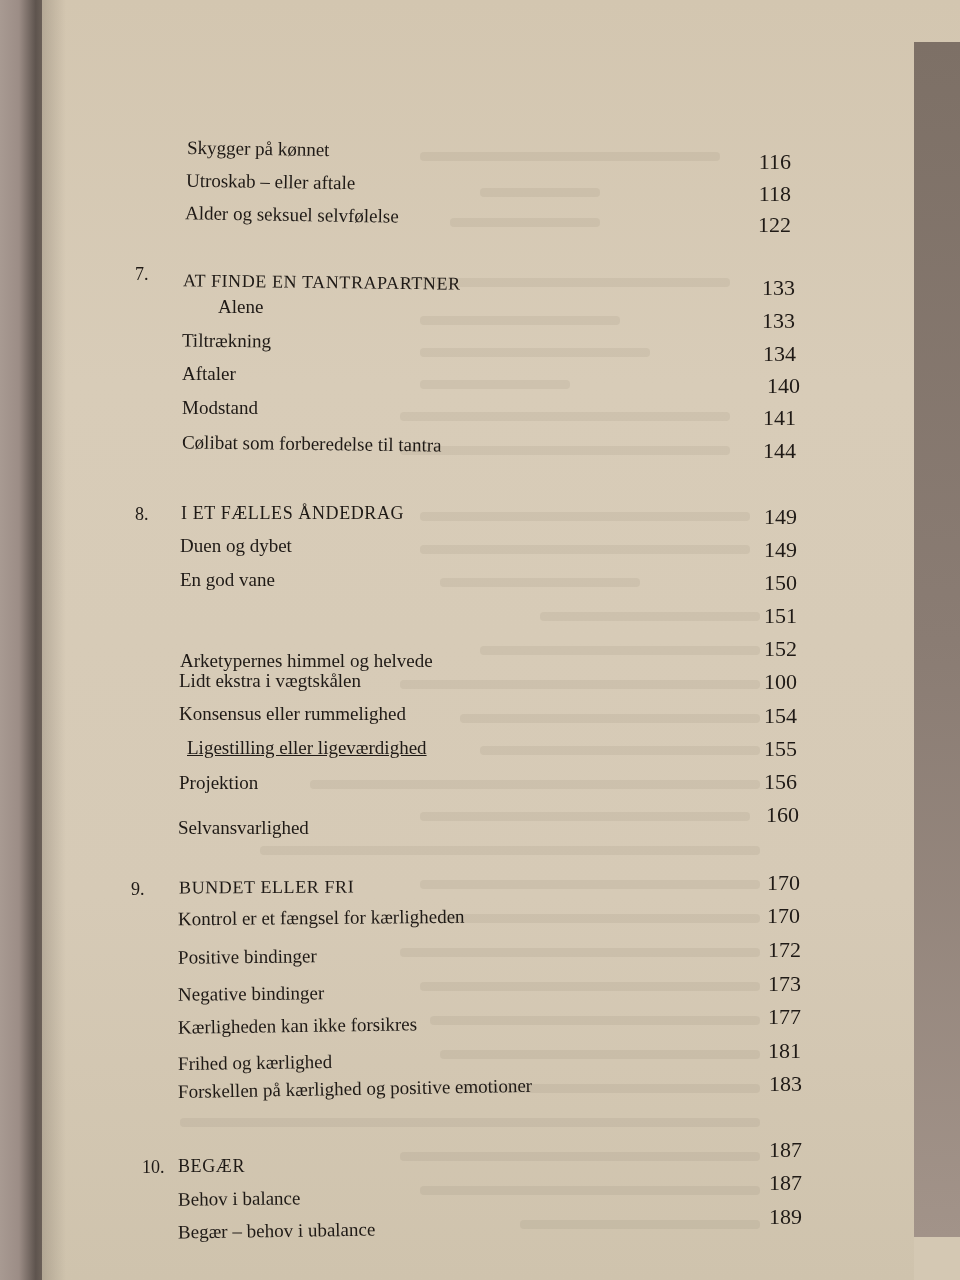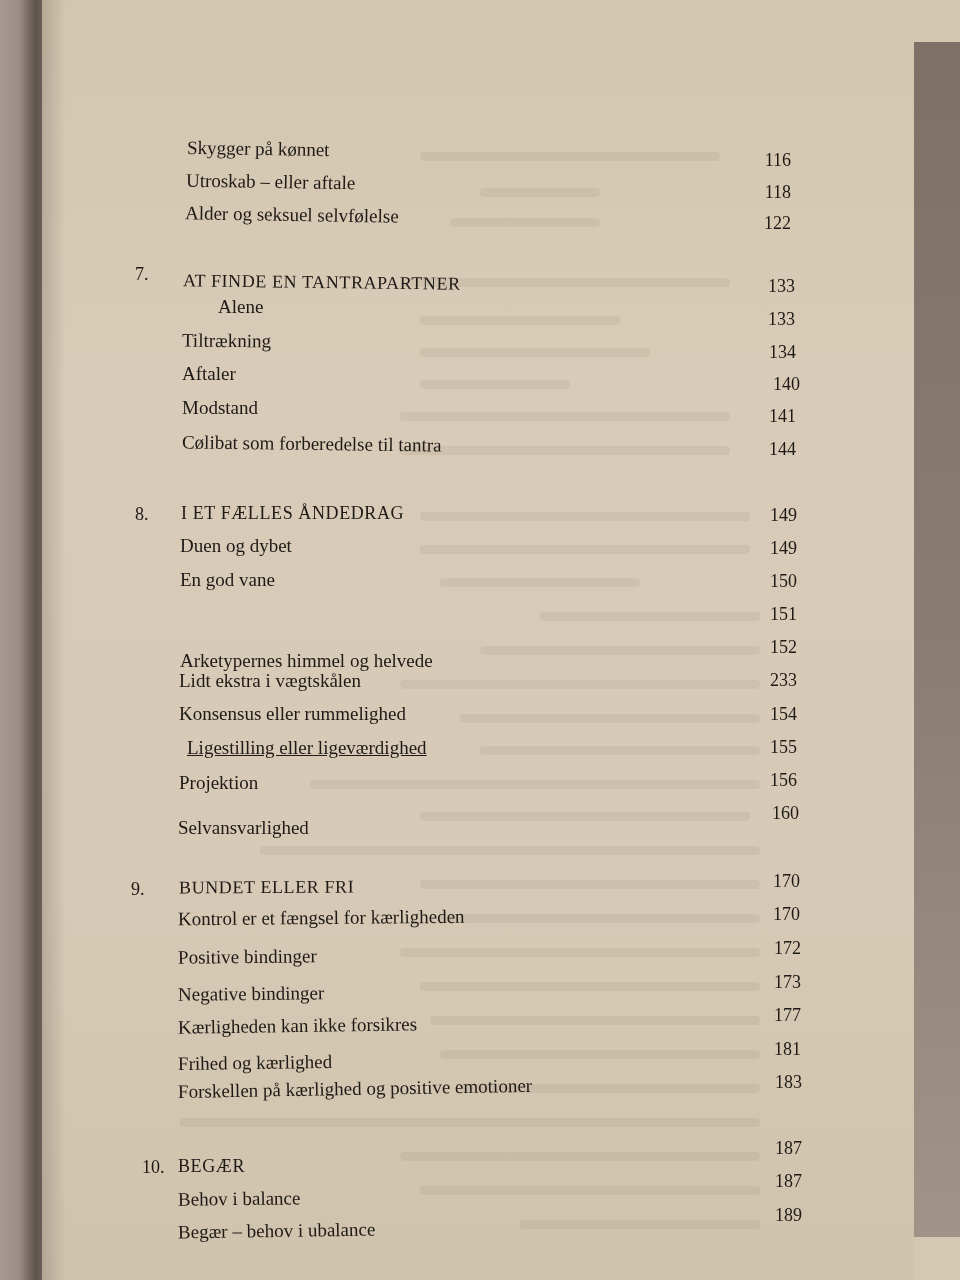--- a/index.html
+++ b/index.html
@@ -55,21 +55,21 @@
       color: #1f1a16;
     }
     .entry {
       position: absolute;
       font-size: 19px;
       white-space: nowrap;
       line-height: 1;
     }
     .num {
       position: absolute;
-      font-size: 18px;
+      font-size: 22px;
       white-space: nowrap;
       line-height: 1;
       text-align: right;
       width: 50px;
     }
     .ch-num {
       position: absolute;
       font-size: 18px;
       line-height: 1;
     }
@@ -157,21 +157,21 @@
   <div class="num" style="left:747px; top:506px;">149</div>
 
   <div class="entry" style="left:180px; top:536px;">Duen og dybet</div>
   <div class="num" style="left:747px; top:539px;">149</div>
   <div class="entry" style="left:180px; top:570px;">En god vane</div>
   <div class="num" style="left:747px; top:572px;">150</div>
   <div class="num" style="left:747px; top:605px;">151</div>
   <div class="entry" style="left:180px; top:651px;">Arketypernes himmel og helvede</div>
   <div class="num" style="left:747px; top:638px;">152</div>
   <div class="entry" style="left:179px; top:671px;">Lidt ekstra i vægtskålen</div>
-  <div class="num" style="left:747px; top:671px;">233</div>
+  <div class="num" style="left:747px; top:671px;">100</div>
   <div class="entry" style="left:179px; top:704px;">Konsensus eller rummelighed</div>
   <div class="num" style="left:747px; top:705px;">154</div>
   <div class="entry" style="left:187px; top:738px;text-decoration:underline;">Ligestilling eller ligeværdighed</div>
   <div class="num" style="left:747px; top:738px;">155</div>
   <div class="entry" style="left:179px; top:773px;">Projektion</div>
   <div class="num" style="left:747px; top:771px;">156</div>
   <div class="entry" style="left:178px; top:808px;margin-top:10px;">Selvansvarlighed</div>
   <div class="num" style="left:749px; top:804px;">160</div>
 
   <div class="ch-num" style="left:131px; top:880px;">9.</div>

